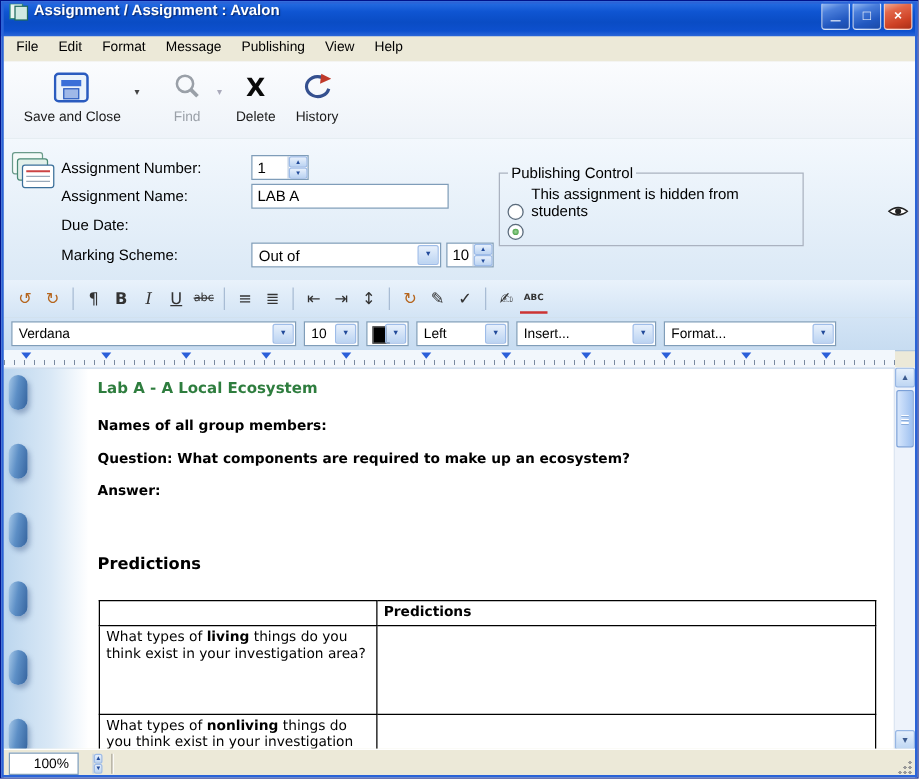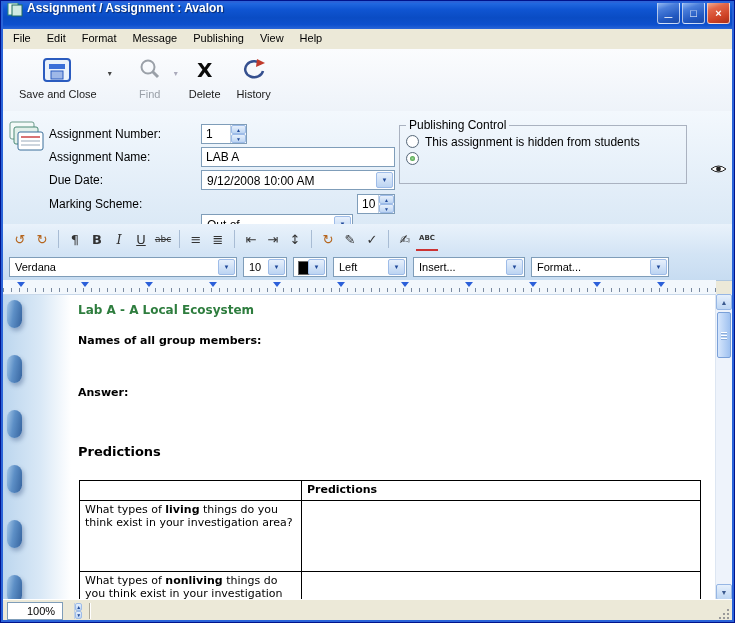--- a/index.html
+++ b/index.html
@@ -40,34 +40,34 @@
   .caret.dis{color:#aab}
   .x-glyph{font-size:20px;font-weight:900;color:#0a0a0a;font-family:"DejaVu Sans",sans-serif}
 
   
   .formarea{position:absolute;left:2px;right:2px;top:110px;height:113px;
     background:linear-gradient(180deg,#f3f8fd,#dbe9f6);border-bottom:1px solid #b6cce2;z-index:40}
   .flabel{position:absolute;left:46px;font-size:12px;color:#000;white-space:nowrap}
   .fcontrol{position:absolute;left:198px;box-sizing:border-box}
   .field{background:#fff;border:1px solid #7f9db9;height:20px;font-size:12px;
     font-family:"Liberation Sans",sans-serif;box-sizing:border-box}
-  input.field{padding:2px 4px;margin:0;width:194px}
+  input.field{padding:2px 4px;margin:0;width:158px}
   .spinner{display:flex}
   .spinner .val{flex:1;padding:2px 4px;overflow:hidden}
   .spin-btns{width:15px;display:flex;flex-direction:column;border-left:1px solid #c0d0e4}
   .spin-btns span{flex:1;display:flex;align-items:center;justify-content:center;font-size:5px;color:#214a9a;
     background:linear-gradient(180deg,#e7f0fc,#bcd4f2);border:1px solid #9ebce8;border-radius:2px}
   .combo{position:relative;padding:3px 20px 0 5px;overflow:hidden;white-space:nowrap}
   .combo .arrow-btn{position:absolute;top:1px;right:1px;bottom:1px;width:15px;border-radius:2px;
     background:linear-gradient(180deg,#e7f0fc,#bcd4f2);border:1px solid #9ebce8;color:#214a9a;
     display:flex;align-items:center;justify-content:center;font-size:6px}
-  fieldset.pubctl{position:absolute;left:396px;top:7px;width:288px;height:66px;margin:0;
+  fieldset.pubctl{position:absolute;left:396px;top:20px;width:244px;height:66px;margin:0;
     border:1px solid #aab2c0;padding:0 6px 2px;box-sizing:border-box;background:transparent}
   fieldset.pubctl legend{font-size:12px;padding:0 3px;color:#000}
-  .radio-row{display:flex;align-items:flex-start;gap:6px;margin-top:3px;font-size:12px}
+  .radio-row{display:flex;align-items:flex-end;gap:6px;margin-top:3px;font-size:12px}
   .radio{width:13px;height:13px;border-radius:50%;background:radial-gradient(#fff 55%,#dde6ee);
     border:1px solid #5a6a7a;box-sizing:border-box;position:relative;flex:0 0 auto}
   .radio.sel::after{content:"";position:absolute;left:3px;top:3px;width:5px;height:5px;border-radius:50%;
     background:radial-gradient(#a0d89a,#2f8f2f)}
   .radio-label.focus{outline:1px dotted #444;padding:0 2px}
   .eye{position:absolute;left:707px;top:52px}
 
   
   .fmtrow1{position:absolute;left:2px;right:2px;top:223px;height:30px;
     background:linear-gradient(180deg,#e9f2fb,#d3e4f5);border-bottom:1px solid #c2d6ea;
@@ -232,24 +232,20 @@
       <span class="spin-btns">
           <span>▲</span>
           <span>▼</span>
         </span>
     </div>
 
     <span class="flabel" style="top:39px">Assignment Name:</span>
     <input class="fcontrol field" style="top: 36px;" value="LAB A">
 
     <span class="flabel" style="top:62px">Due Date:</span>
-    <div class="fcontrol field combo" style="top:59px;width:194px">
-      <span>9/12/2008 10:00 AM</span>
-      <span class="arrow-btn">▼</span>
-    </div>
 
     <span class="flabel" style="top:86px">Marking Scheme:</span>
     <div class="fcontrol field combo" style="top:83px;width:152px">
       <span>Out of</span>
       <span class="arrow-btn">▼</span>
     </div>
     <div class="field spinner" style="position:absolute;left:354px;top:83px;width:38px">
       <span class="val">10</span>
       <span class="spin-btns">
           <span>▲</span>
@@ -345,20 +341,21 @@
     <div class="binder">
         <span class="binder-dot" style="top: 6px;"></span>
         <span class="binder-dot" style="top: 61px;"></span>
         <span class="binder-dot" style="top: 116px;"></span>
         <span class="binder-dot" style="top: 171px;"></span>
         <span class="binder-dot" style="top: 226px;"></span>
         <span class="binder-dot" style="top: 281px;"></span>
       </div>
     <div class="doc-title">Lab A - A Local Ecosystem</div>
     <div class="doc-line l1">Names of all group members:</div>
+    <div class="doc-line l2">Question: What components are required to make up an ecosystem?</div>
     <div class="doc-line l3">Answer:</div>
     <div class="section-h">Predictions</div>
     <table class="ptable">
       <colgroup>
           <col class="c1">
           <col>
         </colgroup>
       <thead>
         <tr>
           <th></th>

